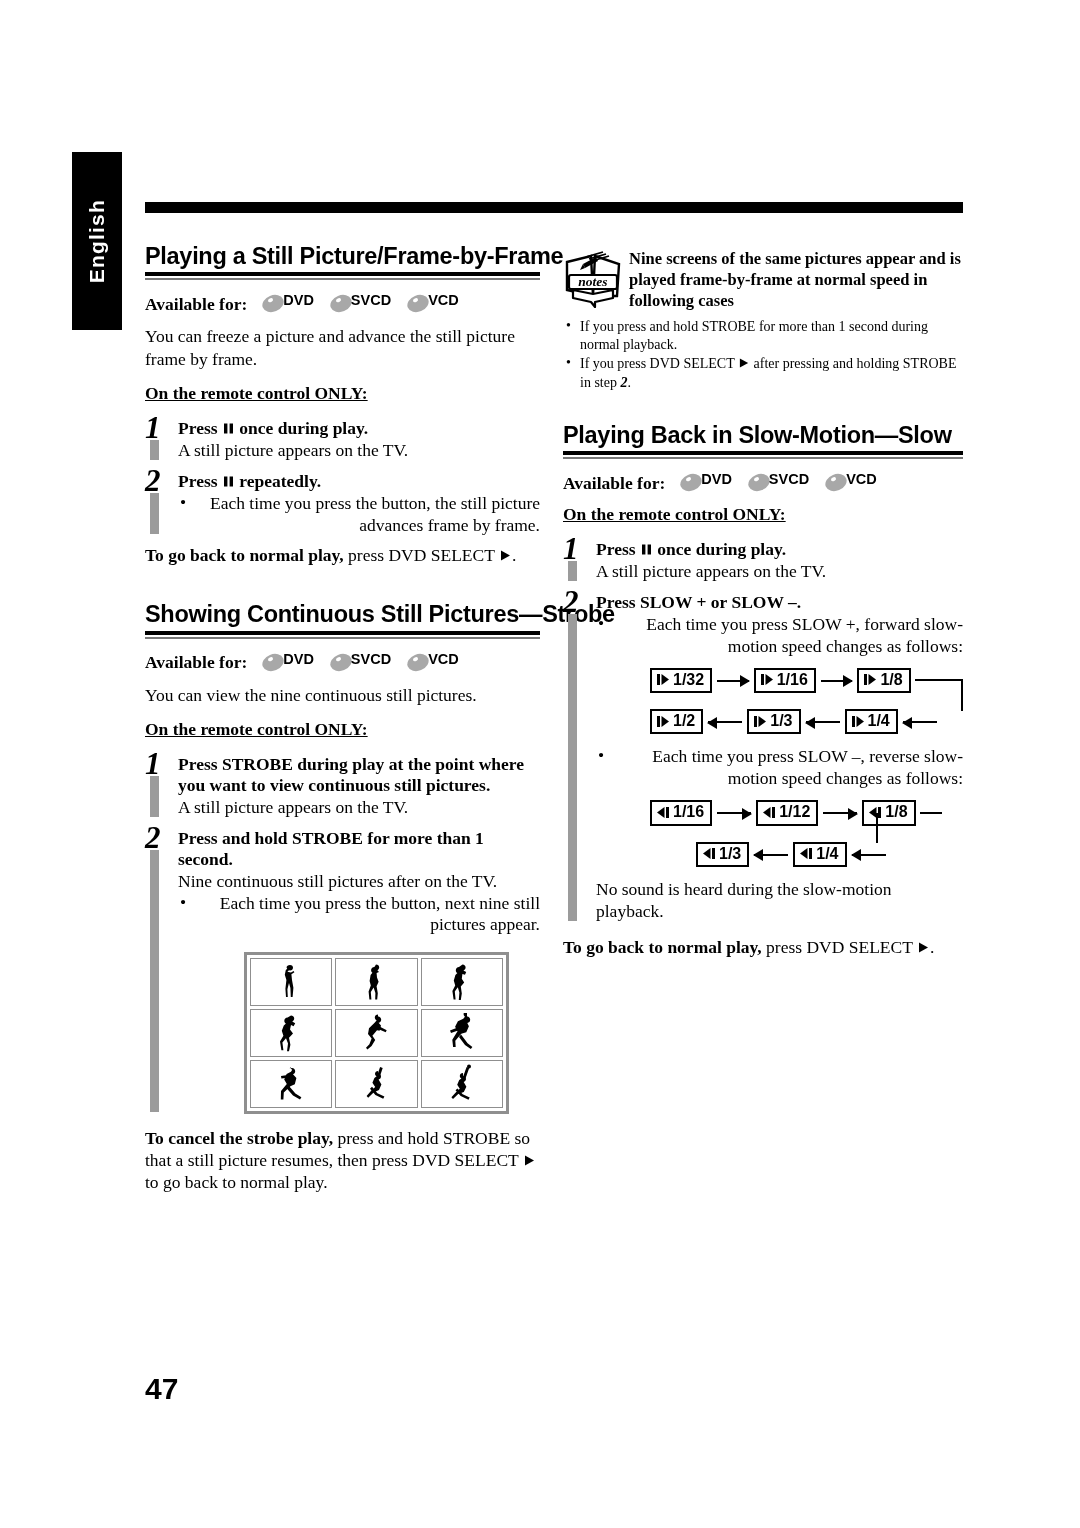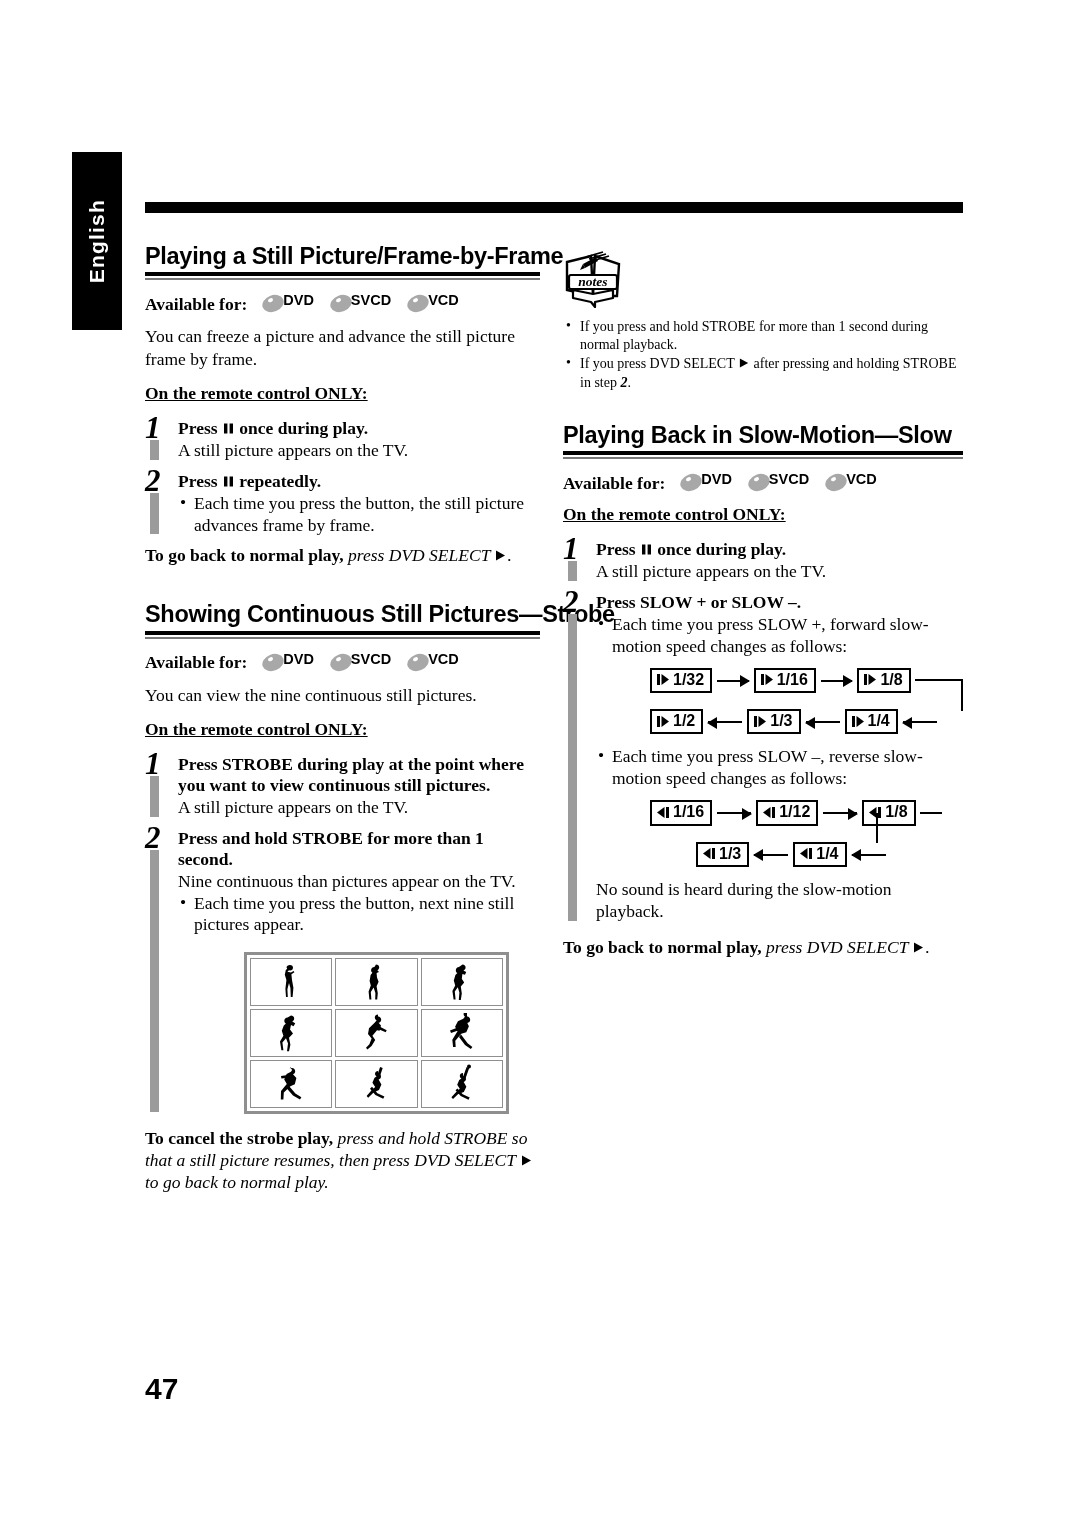--- a/index.html
+++ b/index.html
@@ -55,26 +55,26 @@
   
   .step{position:relative;padding-left:33px;margin-bottom:9px;}
   .step-num{
     position:absolute;left:0;top:-6px;width:24px;text-align:left;
     font-family:"Liberation Serif", serif;font-weight:bold;font-style:italic;
     font-size:31px;line-height:1;
   }
   .step-bar{position:absolute;left:5px;top:22px;bottom:2px;width:9px;background:#9b9b9b;}
   .step-title{font-weight:bold;font-size:17.5px;line-height:1.2;margin:0 0 1px 0;}
   .step-sub{font-size:17.5px;line-height:1.25;margin:0;}
-  ul.bul{margin:0;padding:0;list-style:none;}
+  ul.bul{margin:0;padding:0;list-style:none;text-align:right;}
   ul.bul li{position:relative;padding-left:16px;font-size:17.5px;line-height:1.25;margin:0;}
   ul.bul li:before{content:"\2022";position:absolute;left:2px;top:-1px;}
 
   .note-line{font-weight:bold;font-size:17.5px;line-height:1.25;margin:6px 0 0 0;}
-  .note-line .reg{font-weight:normal;font-style:italic;}
+  .note-line .reg{font-weight:normal;}
 
   
   .grid-wrap{margin:16px 0 14px 66px;}
   .grid{width:253px;border:3px solid #8f8f8f;padding:3px;background:#fff;
         display:grid;grid-template-columns:repeat(3,1fr);gap:3px;}
   .cell{border:1.5px solid #8f8f8f;height:46px;display:flex;
         align-items:center;justify-content:center;background:#fff;}
   .cell svg{display:block;}
 
   
@@ -223,21 +223,21 @@
         <div class="step-num">1</div>
         <div class="step-bar"></div>
         <div class="step-title">Press STROBE during play at the point where you want to view continuous still pictures.</div>
         <p class="step-sub">A still picture appears on the TV.</p>
       </div>
 
       <div class="step">
         <div class="step-num">2</div>
         <div class="step-bar"></div>
         <div class="step-title">Press and hold STROBE for more than 1 second.</div>
-        <p class="step-sub">Nine continuous than pictures appear on the TV.</p>
+        <p class="step-sub">Nine continuous still pictures after on the TV.</p>
         <ul class="bul">
           <li>Each time you press the button, next nine still pictures appear.</li>
         </ul>
 
         <div class="grid-wrap">
           <div class="grid">
             <div class="cell">
               <svg width="26" height="40" viewBox="0 0 26 40">
                 <path d="M12 3c2 0 3 1.3 3 2.8 0 1.6-1.2 2.7-2.8 2.7-.4 0-.9-.1-1.2-.3l-1.6 1.6 3.6.6 2.6-1.4.8 1.3-3 2 .6 5.6 1.4 7.8-.8 9.4-1.8 0-.4-9-1.4-5-1.6 6.2.4 7.8-1.8 0-.6-8.4 1-8.6-1.6-5.4 1-4.6 1.4-1.4c-.4-.5-.6-1-.6-1.5C8.6 4.3 10 3 12 3z" fill="#000"></path>
               </svg>
@@ -311,20 +311,21 @@
             <path d="M4 12 L28 6 L30 46 L4 40 Z" fill="#fff" stroke="#000" stroke-width="2.4"></path>
             <path d="M30 46 L32 6 L56 14 L54 46 Z" fill="#fff" stroke="#000" stroke-width="2.4"></path>
             <path d="M23 7 L40 2 M26 9 L43 4 M29 11 L46 6" stroke="#000" stroke-width="1.8" fill="none"></path>
             <path d="M20 14 L33 7 L35 11 L22 18 Z" fill="#000"></path>
             <path d="M20 14 L17 20 L22 18 Z" fill="#000"></path>
             <path d="M10 40 L30 44 L50 40 L50 48 L32 52 L32 57 L28 52 L10 48 Z" fill="#fff" stroke="#000" stroke-width="2.2" stroke-linejoin="round"></path>
             <rect x="6" y="25" width="48" height="14" rx="2" fill="#fff" stroke="#000" stroke-width="2.2"></rect>
             <text x="30" y="36" font-family="Liberation Serif, serif" font-size="13.5" font-weight="bold" font-style="italic" text-anchor="middle" fill="#000">notes</text>
           </svg>
         </div>
+        <div class="notes-text">Nine screens of the same pictures appear and is played frame-by-frame at normal speed in following cases</div>
       </div>
       <ul class="notes-bul">
         <li>If you press and hold STROBE for more than 1 second during normal playback.</li>
         <li><span>If you press DVD SELECT </span><svg class="inline-icon" width="12" height="12" viewBox="0 0 13 13">
               <polygon points="2,1.5 11,6.5 2,11.5" fill="#000"></polygon>
             </svg><span> after pressing and holding STROBE in step </span><b style="font-style:italic;">2</b><span>.</span></li>
       </ul>
     </div>
 
     <div style="margin-top:30px;">

